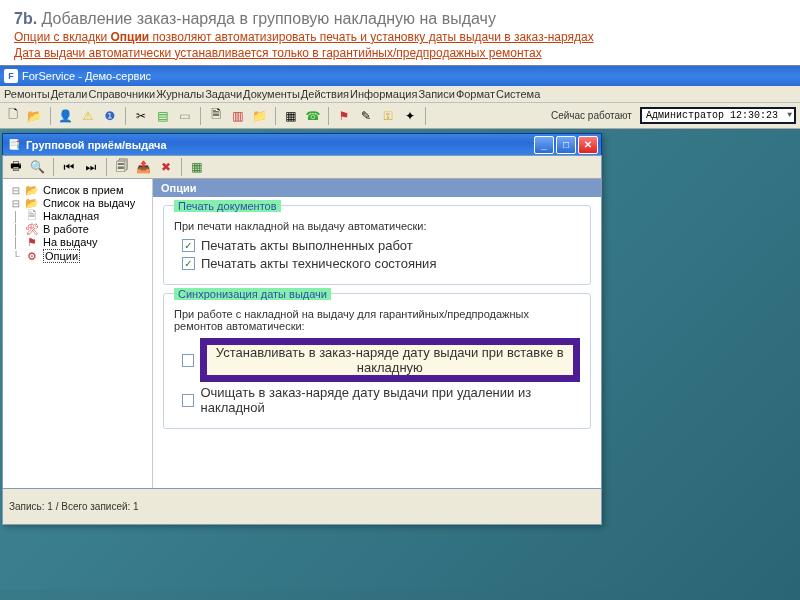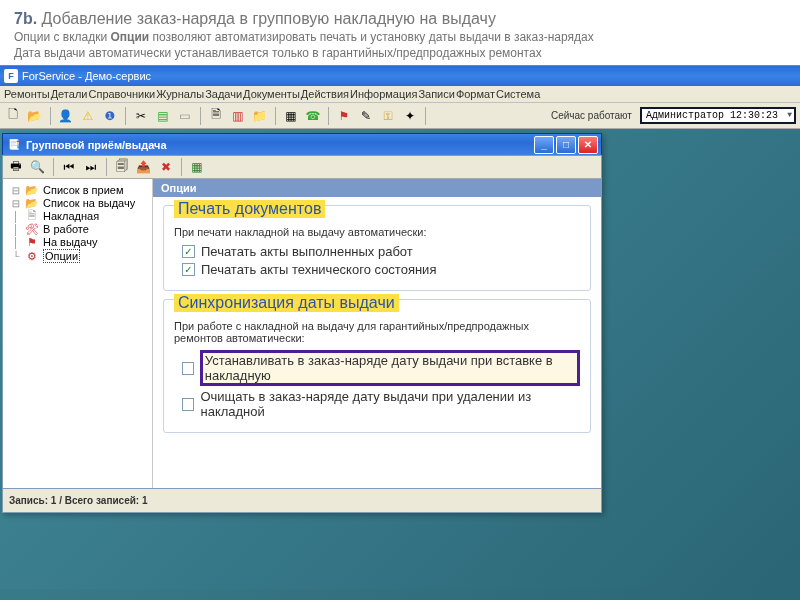--- a/index.html
+++ b/index.html
@@ -2,21 +2,21 @@
 <html><head>
 <meta charset="utf-8">
 <style>
   * { box-sizing: border-box; }
   html, body { margin: 0; padding: 0; font-family: Tahoma, Verdana, sans-serif; font-size: 11px; }
   body { width: 800px; height: 600px; overflow: hidden; background: linear-gradient(135deg, #c7b8a3 0%, #3a7b8a 40%, #2a6575 100%); }
   
   .slide-header { padding: 10px 18px 4px 14px; background: #fff; }
   .slide-title { font-size: 16px; color: #777; margin: 0 0 2px 0; }
   .slide-title .num { color: #5c6b8a; font-weight: bold; }
-  .slide-sub { font-size: 12px; color: #737373; line-height: 1.3; }
+  .slide-sub { font-size: 12px; color: #c2410c; line-height: 1.3; text-decoration: underline; }
 
   
   .main-app {
     margin: 0;
     background: #ece9d8;
     border-top: 1px solid #7a8494;
   }
   .main-titlebar {
     background: linear-gradient(#2a6cd6, #3a82e6 50%, #2a6cd6);
     color: #fff; height: 20px; display: flex; align-items: center;
@@ -58,42 +58,42 @@
   .dlg-toolbar {
     background: #ece9d8; border: 1px solid #7f9db9; border-bottom: 1px solid #aaa;
     height: 24px; display: flex; align-items: center; gap: 4px; padding: 0 4px;
   }
   .dlg-content {
     background: #fff; border: 1px solid #7f9db9; border-top: none;
     display: flex; height: 310px;
   }
   .dlg-status {
     background: #ece9d8; border: 1px solid #7f9db9; border-top: none;
-    font-size: 10px; padding: 6px 6px; color: #333; font-weight: bold;
+    font-size: 10px; padding: 12px 6px; color: #333;
   }
   
   .tree { width: 150px; border-right: 1px solid #c9c9c9; padding: 4px 2px; background:#fff;}
   .tree-item { display: flex; align-items: center; gap: 4px; margin: 1px 4px; padding: 0 2px; white-space: nowrap; font-size: 11px; color:#000;}
   .tree-item .ticon{width:14px;height:12px;display:inline-flex;align-items:center;justify-content:center;font-size:11px;}
   .folder-open{color:#e0b050;}
   .doc-icon{color:#888;}
   .gear-icon{color:#b33;}
   .tree-item.selected span.label{ border:1px dotted #444; background:#fff; padding:0 1px;}
   .connector{color:#888;font-size:10px;width:10px;display:inline-block;text-align:center;}
   
   .options-panel{ flex:1; padding: 0; background:#fff; overflow:auto;}
   .options-header{ background:#7a99c8; color:#fff; font-weight:bold; padding:3px 8px; font-size:11px;}
   .fieldset{ margin:8px 10px; border:1px solid #c8d3e3; border-radius:3px; padding:6px 10px 10px 10px; position:relative;}
-  .fieldset-legend{ position:relative; top:-12px; background:#fde047; display:inline-block; padding:0 4px; color:#2a54a8; font-size:16px;}
+  .fieldset-legend{ position:relative; top:-12px; background:#86efac; display:inline-block; padding:0 4px; color:#2a54a8; font-size:11px;}
   .fieldset-body{ margin-top:-6px;}
   .opt-text{ color:#333; font-size:11px; margin:2px 0 6px 0;}
   .chk-row{ display:flex; align-items:center; gap:6px; margin:3px 0 3px 8px; font-size:13px; color:#333;}
   .chk{ width:13px;height:13px;border:1px solid #7f9db9;background:#fff;display:inline-flex;align-items:center;justify-content:center;font-size:10px;color:#2a7a2a;}
   .chk.checked::after{content:"✓";}
-  .chk-label.hl{ border:3px solid #4c1d95; background:#fdf8e3; padding:0 2px;}
+  .chk-label.hl{ border:7px solid #4c1d95; background:#fdf8e3; padding:0 2px;text-align:center;}
 </style>
 </head>
 <body>
 
 <div class="slide-header">
   <p class="slide-title">
     <span class="num">7b.</span><span> Добавление заказ-наряда в групповую накладную на выдачу</span>
   </p>
   <div class="slide-sub">
     <span>Опции с вкладки </span><b>Опции</b><span> позволяют автоматизировать печать и установку даты выдачи в заказ-нарядах</span>

